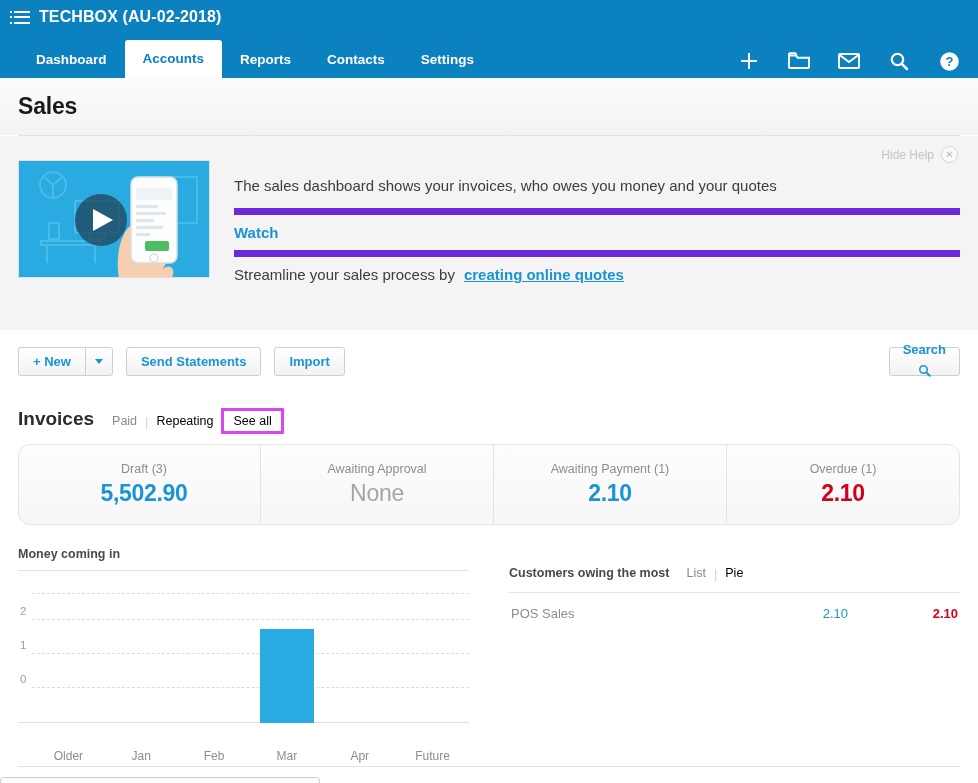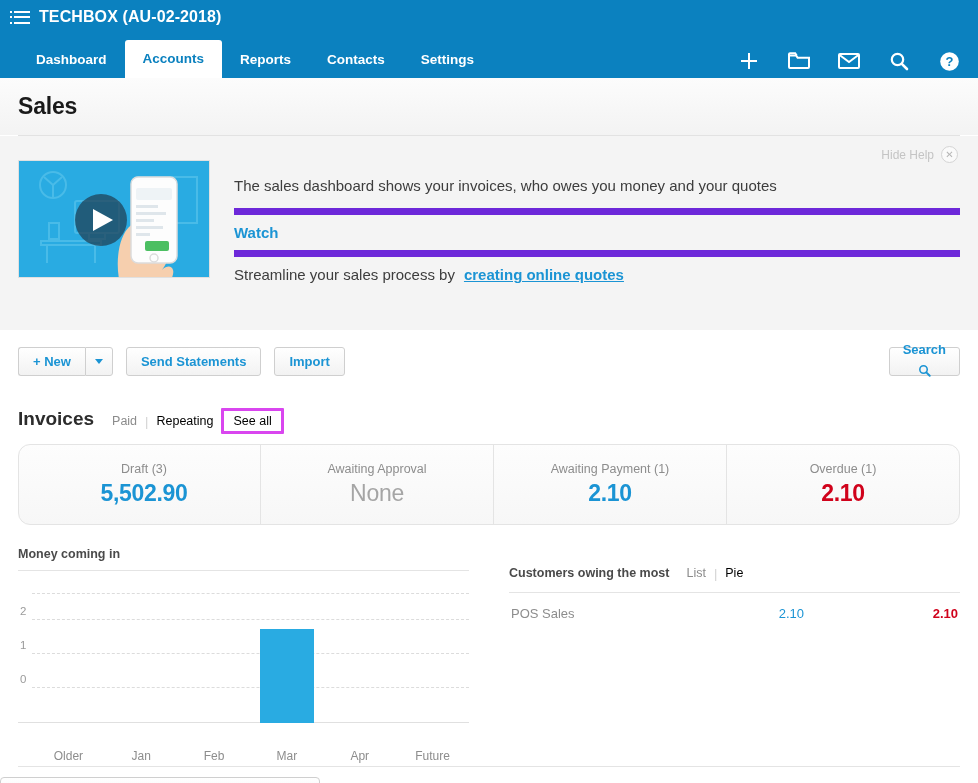--- a/index.html
+++ b/index.html
@@ -318,21 +318,20 @@
     text-align: center;
     font-size: 12px;
     color: #8d8d8d;
   }
 
   
   .listrow {
     display: flex;
     padding: 13px 2px;
     font-size: 13px;
-    gap: 44px;
   }
   .listname { flex: 1; color: #8d8d8d; }
   .listval { width: 110px; text-align: right; }
   .listval.blue { color: #1b94d4; }
   .listval.red  { color: #d0021b; font-weight: bold; }
 
   
   .bottomrule {
     position: absolute;
     left: 18px; right: 18px;

